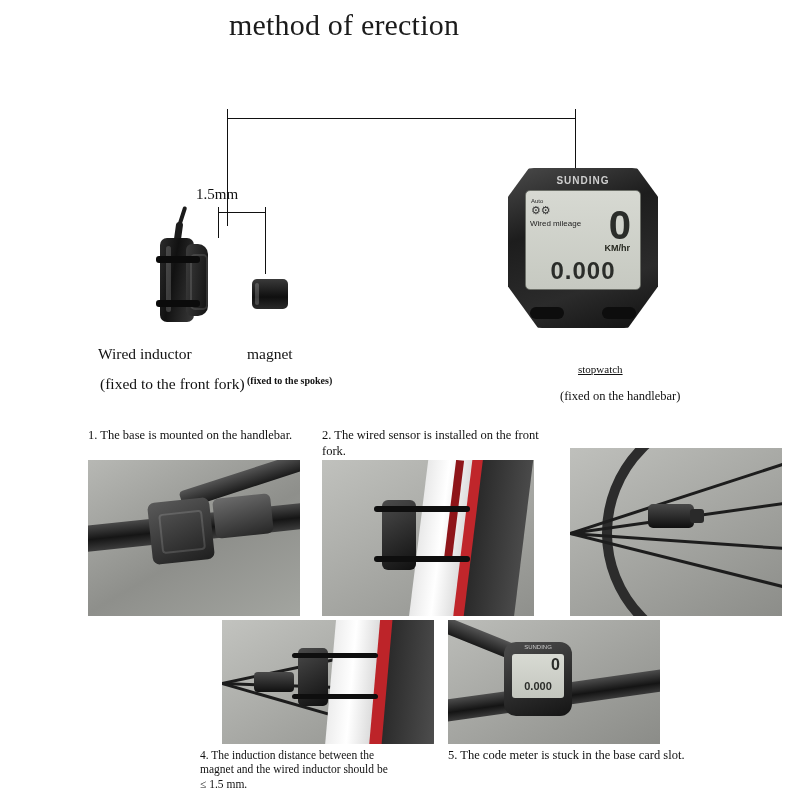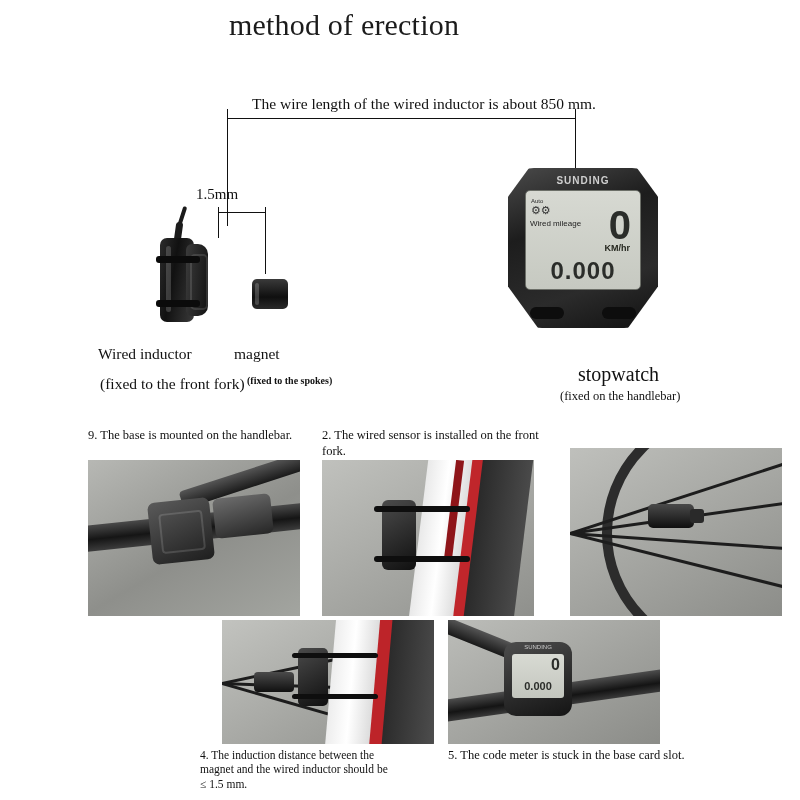--- a/index.html
+++ b/index.html
@@ -165,24 +165,24 @@
   }
 
   
   .lbl {
     position: absolute;
     font-family: "Liberation Serif", serif;
     color: #111;
     white-space: nowrap;
   }
   .lbl-inductor { top: 345px; left: 98px; font-size: 15.5px; }
-  .lbl-magnet   { top: 345px; left: 234px; font-size: 15.5px; }
+  .lbl-magnet   { top: 345px; left: 247px; font-size: 15.5px; }
   .lbl-sub1     { top: 375px; left: 100px; font-size: 15.5px; }
   .lbl-sub2     { top: 375px; left: 247px; font-size: 10px; font-weight: bold; }
-  .lbl-stopwatch{ top: 363px; left: 578px; font-size: 20px; }
+  .lbl-stopwatch{ top: 363px; left: 578px; font-size: 11px; text-decoration: underline; }
   .lbl-stopwatch-sub { top: 389px; left: 560px; font-size: 12.5px; text-align: right; }
 
   
   .stopwatch {
     position: absolute;
     left: 508px; top: 168px;
     width: 150px; height: 165px;
   }
   .sw-shell {
     position: absolute; left: 0; top: 0;
@@ -370,21 +370,20 @@
   .p5 .unit-d2 { position:absolute; left:0; right:0; top: 26px; text-align:center; font-size: 11px; font-weight:bold; color:#2b2d2a; }
   .p5 .unit-brand { position:absolute; left:0; right:0; top: 2px; text-align:center; font-size: 6px; color:#ccc; }
 </style>
 </head>
 <body>
 
 <div id="page">
 
   <div class="title">method of erection</div>
 
-  <div class="wire-caption">The wire length of the wired inductor is about 850 mm.</div>
   <div class="measure-h"></div>
   <div class="measure-h-l"></div>
   <div class="measure-h-r"></div>
 
   <div class="dim-small-label">1.5mm</div>
   <div class="dim-small-line"></div>
   <div class="dim-tick-a"></div>
   <div class="dim-tick-b"></div>
 
   <div class="inductor">
@@ -416,21 +415,21 @@
     </div>
   </div>
 
   <div class="lbl lbl-inductor">Wired inductor</div>
   <div class="lbl lbl-magnet">magnet</div>
   <div class="lbl lbl-sub1">(fixed to the front fork)</div>
   <div class="lbl lbl-sub2">(fixed to the spokes)</div>
   <div class="lbl lbl-stopwatch">stopwatch</div>
   <div class="lbl lbl-stopwatch-sub">(fixed on the handlebar)</div>
 
-  <div class="step-cap cap1">9. The base is mounted on the handlebar.</div>
+  <div class="step-cap cap1">1. The base is mounted on the handlebar.</div>
   <div class="step-cap cap2">2. The wired sensor is installed on the front fork.</div>
   <div class="step-cap cap4">4. The induction distance between the magnet and the wired inductor should be ≤ 1.5 mm.</div>
   <div class="step-cap cap5">5. The code meter is stuck in the base card slot.</div>
 
   <div class="photo p1">
     <div class="bg"></div>
     <div class="bar"></div>
     <div class="bar2"></div>
     <div class="stem"></div>
     <div class="base"></div>

